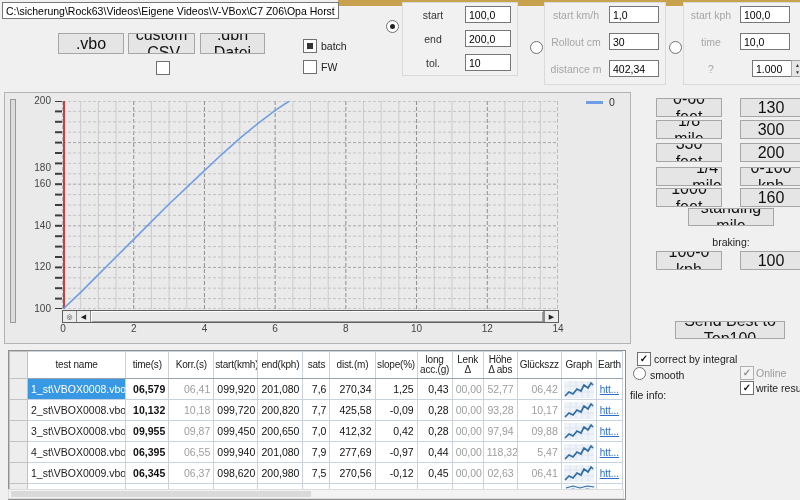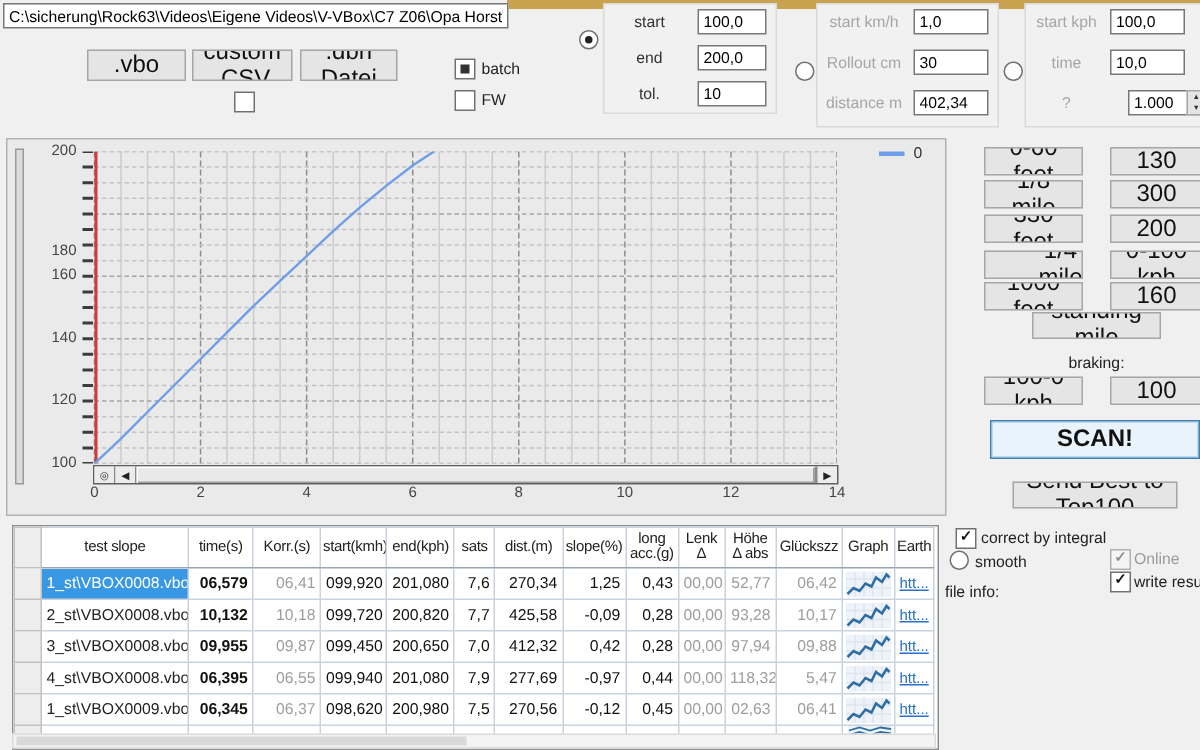--- a/index.html
+++ b/index.html
@@ -234,21 +234,20 @@
     <button class="btn" style="left:8px;top:96px;width:66px;height:19px;">1000 feet</button>
     <button class="btn" style="left:92px;top:6px;width:62px;height:19px;">60-130 mph</button>
     <button class="btn" style="left:92px;top:28px;width:62px;height:19px;">100-300 kph</button>
     <button class="btn" style="left:92px;top:51px;width:62px;height:19px;">100-200 kph</button>
     <button class="btn" style="left:92px;top:75px;width:62px;height:19px;">0-100 kph</button>
     <button class="btn" style="left:92px;top:96px;width:62px;height:19px;">100-160 kph</button>
     <button class="btn" style="left:40px;top:116px;width:86px;height:18px;">standing mile</button>
     <span class="lbl" style="left:40px;top:144px;width:86px;text-align:center;">braking:</span>
     <button class="btn" style="left:8px;top:159px;width:66px;height:19px;">100-0 kph</button>
     <button class="btn" style="left:92px;top:159px;width:62px;height:19px;">200-100 kph</button>
-    <button class="btn" id="scan-btn" style="left:12px;top:188px;width:140px;height:26px;">SCAN!</button>
     <button class="btn" style="left:27px;top:229px;width:110px;height:18px;">Send Best to Top100</button>
   </div>
 
   <div id="results-wrap">
     <table>
       <colgroup>
         <col style="width:18px">
           <col style="width:98px">
           <col style="width:43px">
           <col style="width:45px">
@@ -260,21 +259,21 @@
           <col style="width:35px">
           <col style="width:31px">
           <col style="width:34px">
         <col style="width:44px">
           <col style="width:35px">
           <col style="width:26px">
       </colgroup>
       <thead>
           <tr>
             <th class="rowsel"></th>
-            <th>test slope</th>
+            <th>test name</th>
             <th>time(s)</th>
             <th>Korr.(s)</th>
             <th>start(kmh)</th>
             <th>end(kph)</th>
             <th>sats</th>
             <th>dist.(m)</th>
             <th>slope(%)</th>
             <th>long acc.(g)</th>
             <th>Lenk Δ</th>
             <th>Höhe Δ abs</th>

